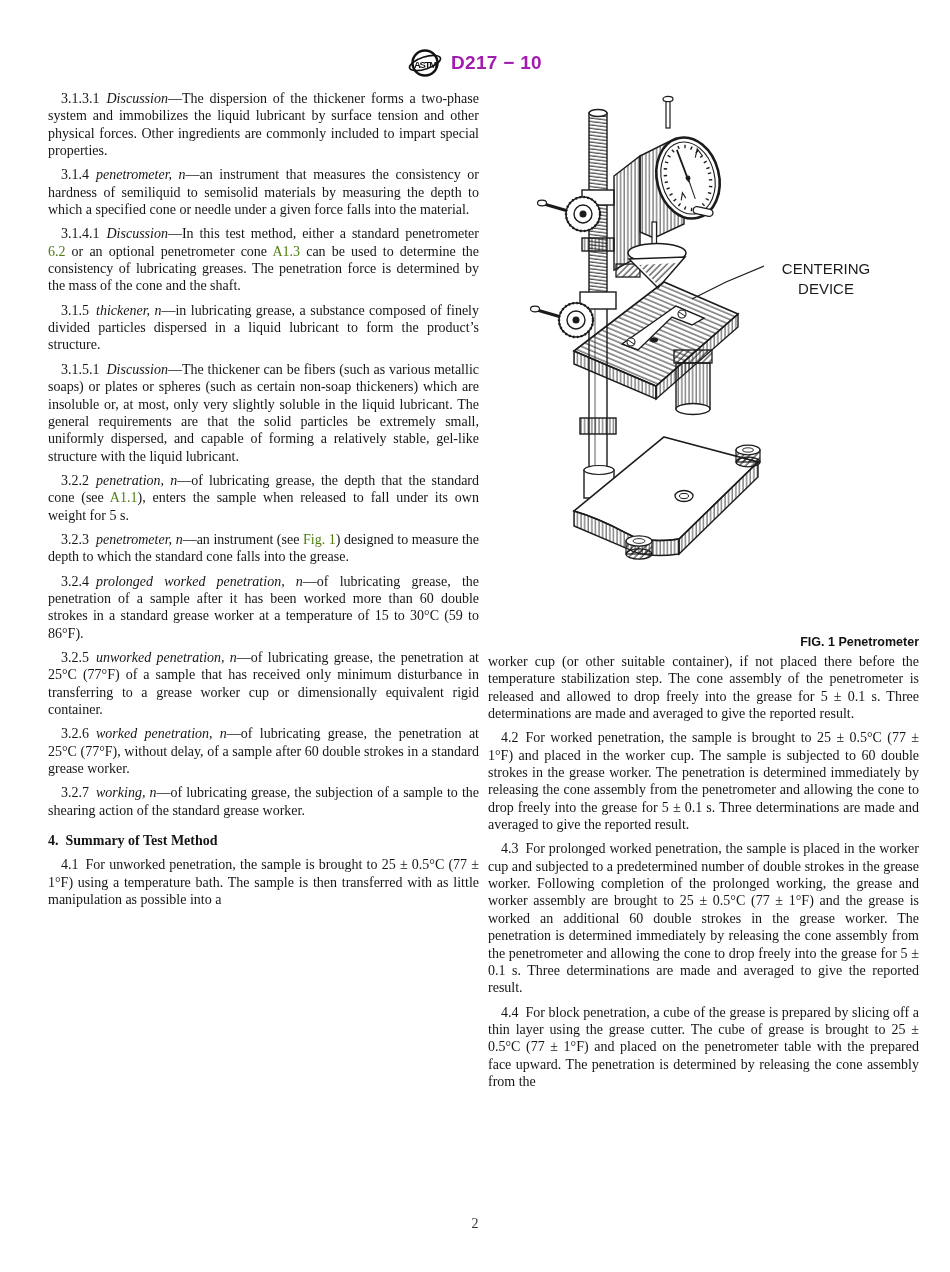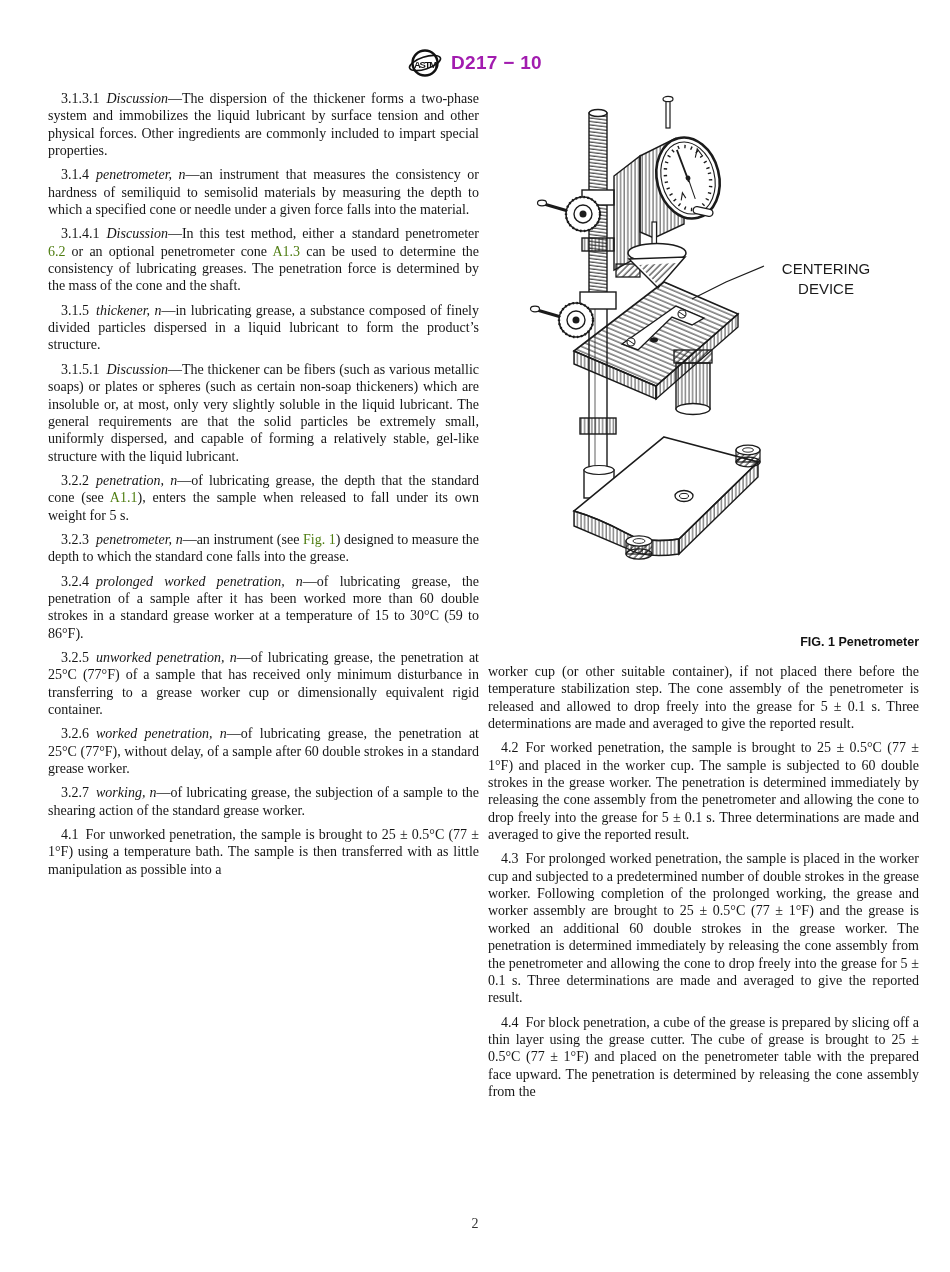--- a/index.html
+++ b/index.html
@@ -43,21 +43,21 @@
   .xref{color:#4d7c0f;cursor:pointer;}
   
   .figwrap{margin-top:2px;}
   .figart{display:block;margin-left:38px;}
   .figcaption{
     margin-top:4px;
     font-family:"Liberation Sans", sans-serif;
     font-weight:bold;font-size:12.5px;color:#111;
     text-align:right;line-height:16px;
   }
-  .afterfig{margin-top:13px;}
+  .afterfig{margin-top:3px;}
   
   .footer{
     position:absolute;left:0;bottom:40px;width:100%;
     text-align:center;font-size:14px;color:#333;
   }
   svg .ln{stroke:#1b1b1b;fill:none;}
   svg text.figlabel{
     font-family:"Liberation Sans", sans-serif;
     font-size:15px;fill:#1b1b1b;
   }
@@ -82,20 +82,21 @@
         <p class="para"><span>3.1.4 </span><span class="it">penetrometer, n</span><span>—an instrument that measures the consistency or hardness of semiliquid to semisolid materials by measuring the depth to which a specified cone or needle under a given force falls into the material.</span></p>
         <p class="para"><span>3.1.4.1 </span><span class="it">Discussion</span><span>—In this test method, either a standard penetrometer </span><span class="xref">6.2</span><span> or an optional penetrometer cone </span><span class="xref">A1.3</span><span> can be used to determine the consistency of lubricating greases. The penetration force is determined by the mass of the cone and the shaft.</span></p>
         <p class="para"><span>3.1.5 </span><span class="it">thickener, n</span><span>—in lubricating grease, a substance composed of finely divided particles dispersed in a liquid lubricant to form the product’s structure.</span></p>
         <p class="para"><span>3.1.5.1 </span><span class="it">Discussion</span><span>—The thickener can be fibers (such as various metallic soaps) or plates or spheres (such as certain non-soap thickeners) which are insoluble or, at most, only very slightly soluble in the liquid lubricant. The general requirements are that the solid particles be extremely small, uniformly dispersed, and capable of forming a relatively stable, gel-like structure with the liquid lubricant.</span></p>
         <p class="para"><span>3.2.2 </span><span class="it">penetration, n</span><span>—of lubricating grease, the depth that the standard cone (see </span><span class="xref">A1.1</span><span>), enters the sample when released to fall under its own weight for 5 s.</span></p>
         <p class="para"><span>3.2.3 </span><span class="it">penetrometer, n</span><span>—an instrument (see </span><span class="xref">Fig. 1</span><span>) designed to measure the depth to which the standard cone falls into the grease.</span></p>
         <p class="para"><span>3.2.4 </span><span class="it">prolonged worked penetration, n</span><span>—of lubricating grease, the penetration of a sample after it has been worked more than 60 double strokes in a standard grease worker at a temperature of 15 to 30°C (59 to 86°F).</span></p>
         <p class="para"><span>3.2.5 </span><span class="it">unworked penetration, n</span><span>—of lubricating grease, the penetration at 25°C (77°F) of a sample that has received only minimum disturbance in transferring to a grease worker cup or dimensionally equivalent rigid container.</span></p>
         <p class="para"><span>3.2.6 </span><span class="it">worked penetration, n</span><span>—of lubricating grease, the penetration at 25°C (77°F), without delay, of a sample after 60 double strokes in a standard grease worker.</span></p>
         <p class="para"><span>3.2.7 </span><span class="it">working, n</span><span>—of lubricating grease, the subjection of a sample to the shearing action of the standard grease worker.</span></p>
+        <p class="para heading"><span>4. Summary of Test Method</span></p>
         <p class="para"><span>4.1 For unworked penetration, the sample is brought to 25 ± 0.5°C (77 ± 1°F) using a temperature bath. The sample is then transferred with as little manipulation as possible into a</span></p>
       </div>
 
     <div class="col" id="rightcol">
       <div class="figwrap">
         <svg class="figart" width="400" height="538" viewBox="0 0 400 538">
           <defs>
             <pattern id="hatchA" patternUnits="userSpaceOnUse" width="4.5" height="4.5" patternTransform="rotate(45)">
               <line x1="1" y1="0" x2="1" y2="4.5" stroke="#1b1b1b" stroke-width="1"></line>
             </pattern>

